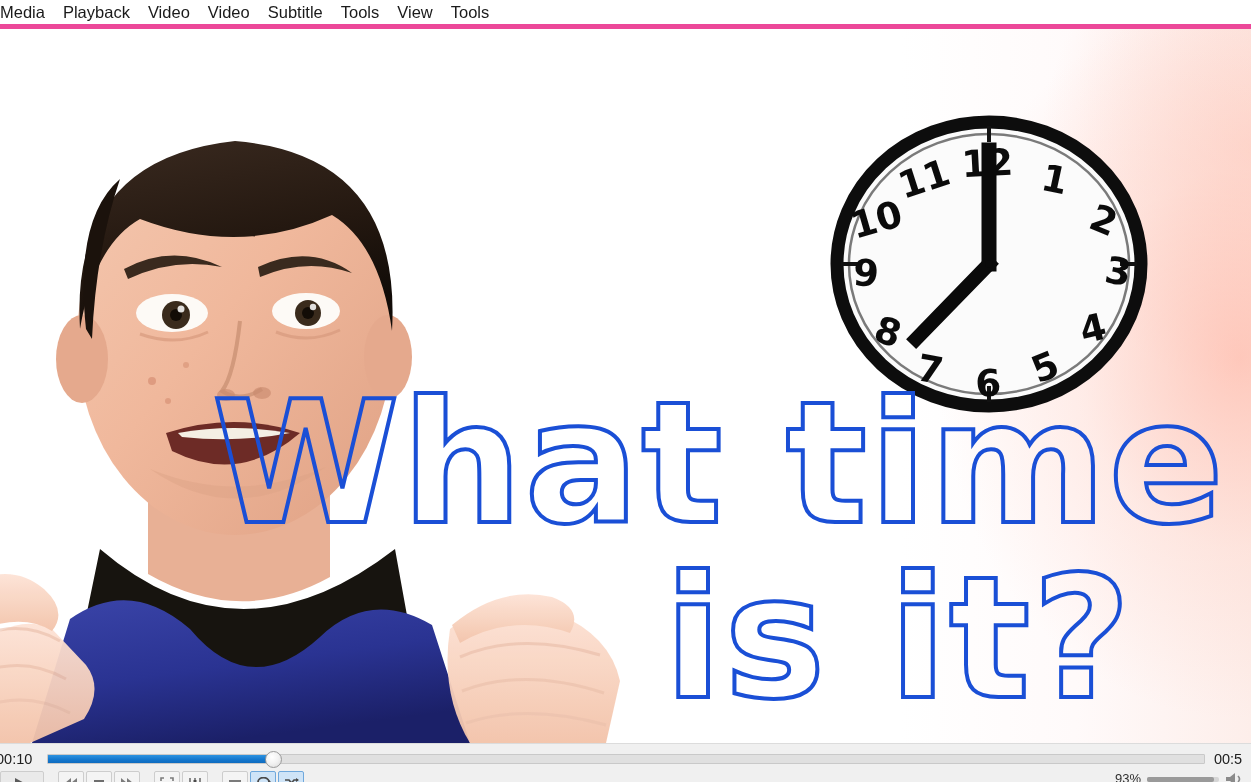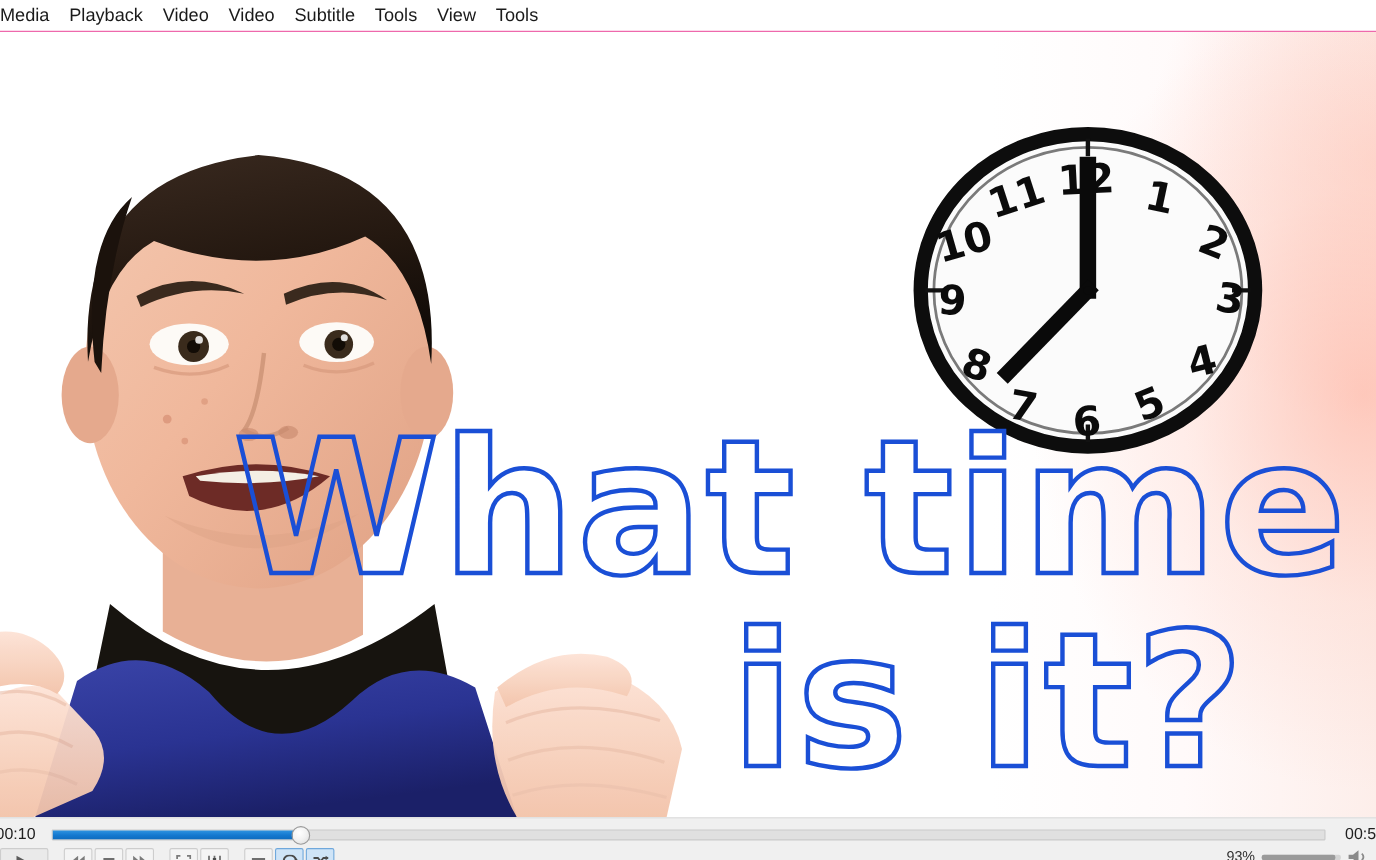--- a/index.html
+++ b/index.html
@@ -16,21 +16,21 @@
     background: #f0f0f0;
   }
 
   
   #menubar {
     position: absolute;
     left: 0; top: 0;
     width: 1251px;
     height: 29px;
     background: #ffffff;
-    border-bottom: 1px solid #ec4899;
+    border-bottom: 5px solid #ec4899;
     display: flex;
     align-items: center;
     box-sizing: border-box;
   }
   .menu-item {
     font-size: 16.5px;
     color: #1a1a1a;
     padding: 3px 9px;
     cursor: default;
     white-space: nowrap;
@@ -121,21 +121,21 @@
   }
   #time-elapsed {
     position: absolute;
     left: -4px; top: 0;
     width: 54px;
   }
   #time-total {
     position: absolute;
     right: 0px; top: 0;
     width: 46px;
-    text-align: right;
+    text-align: center;
   }
   #seek-track {
     position: absolute;
     left: 47px; top: 6px;
     width: 1158px; height: 10px;
     background: #e0e0e0;
     border: 1px solid #c9c9c9;
     border-radius: 1px;
     box-sizing: border-box;
     cursor: pointer;

